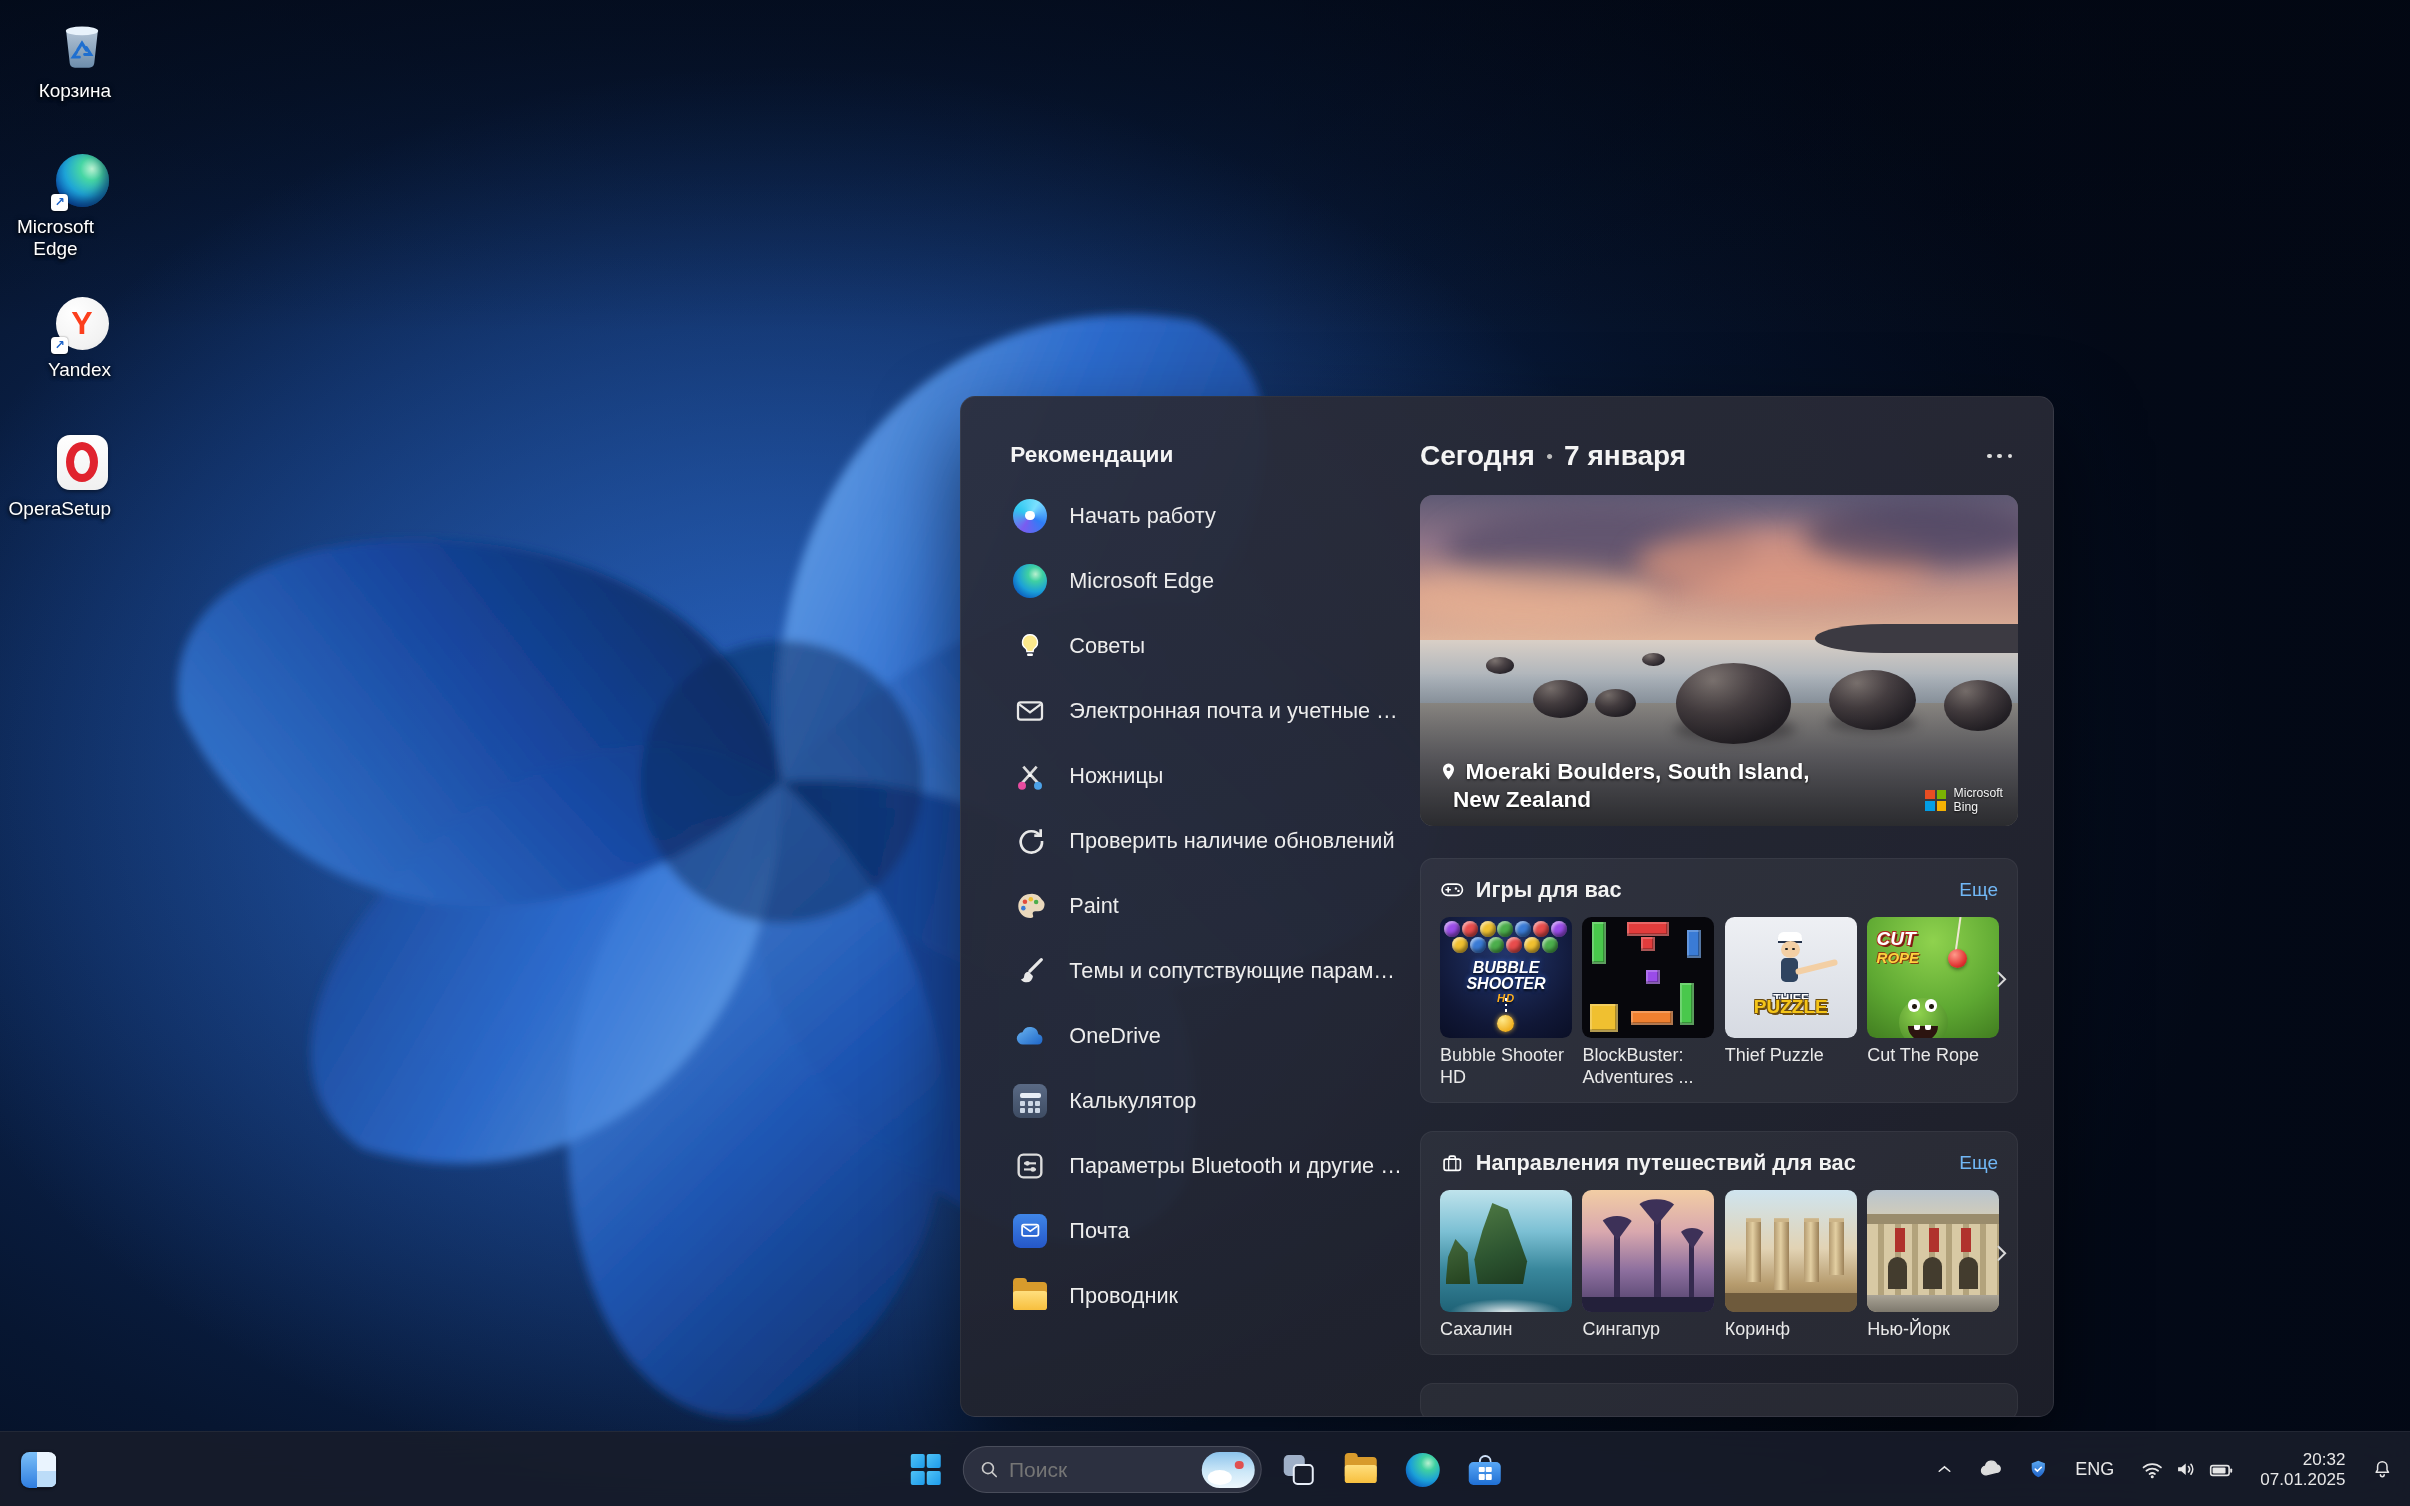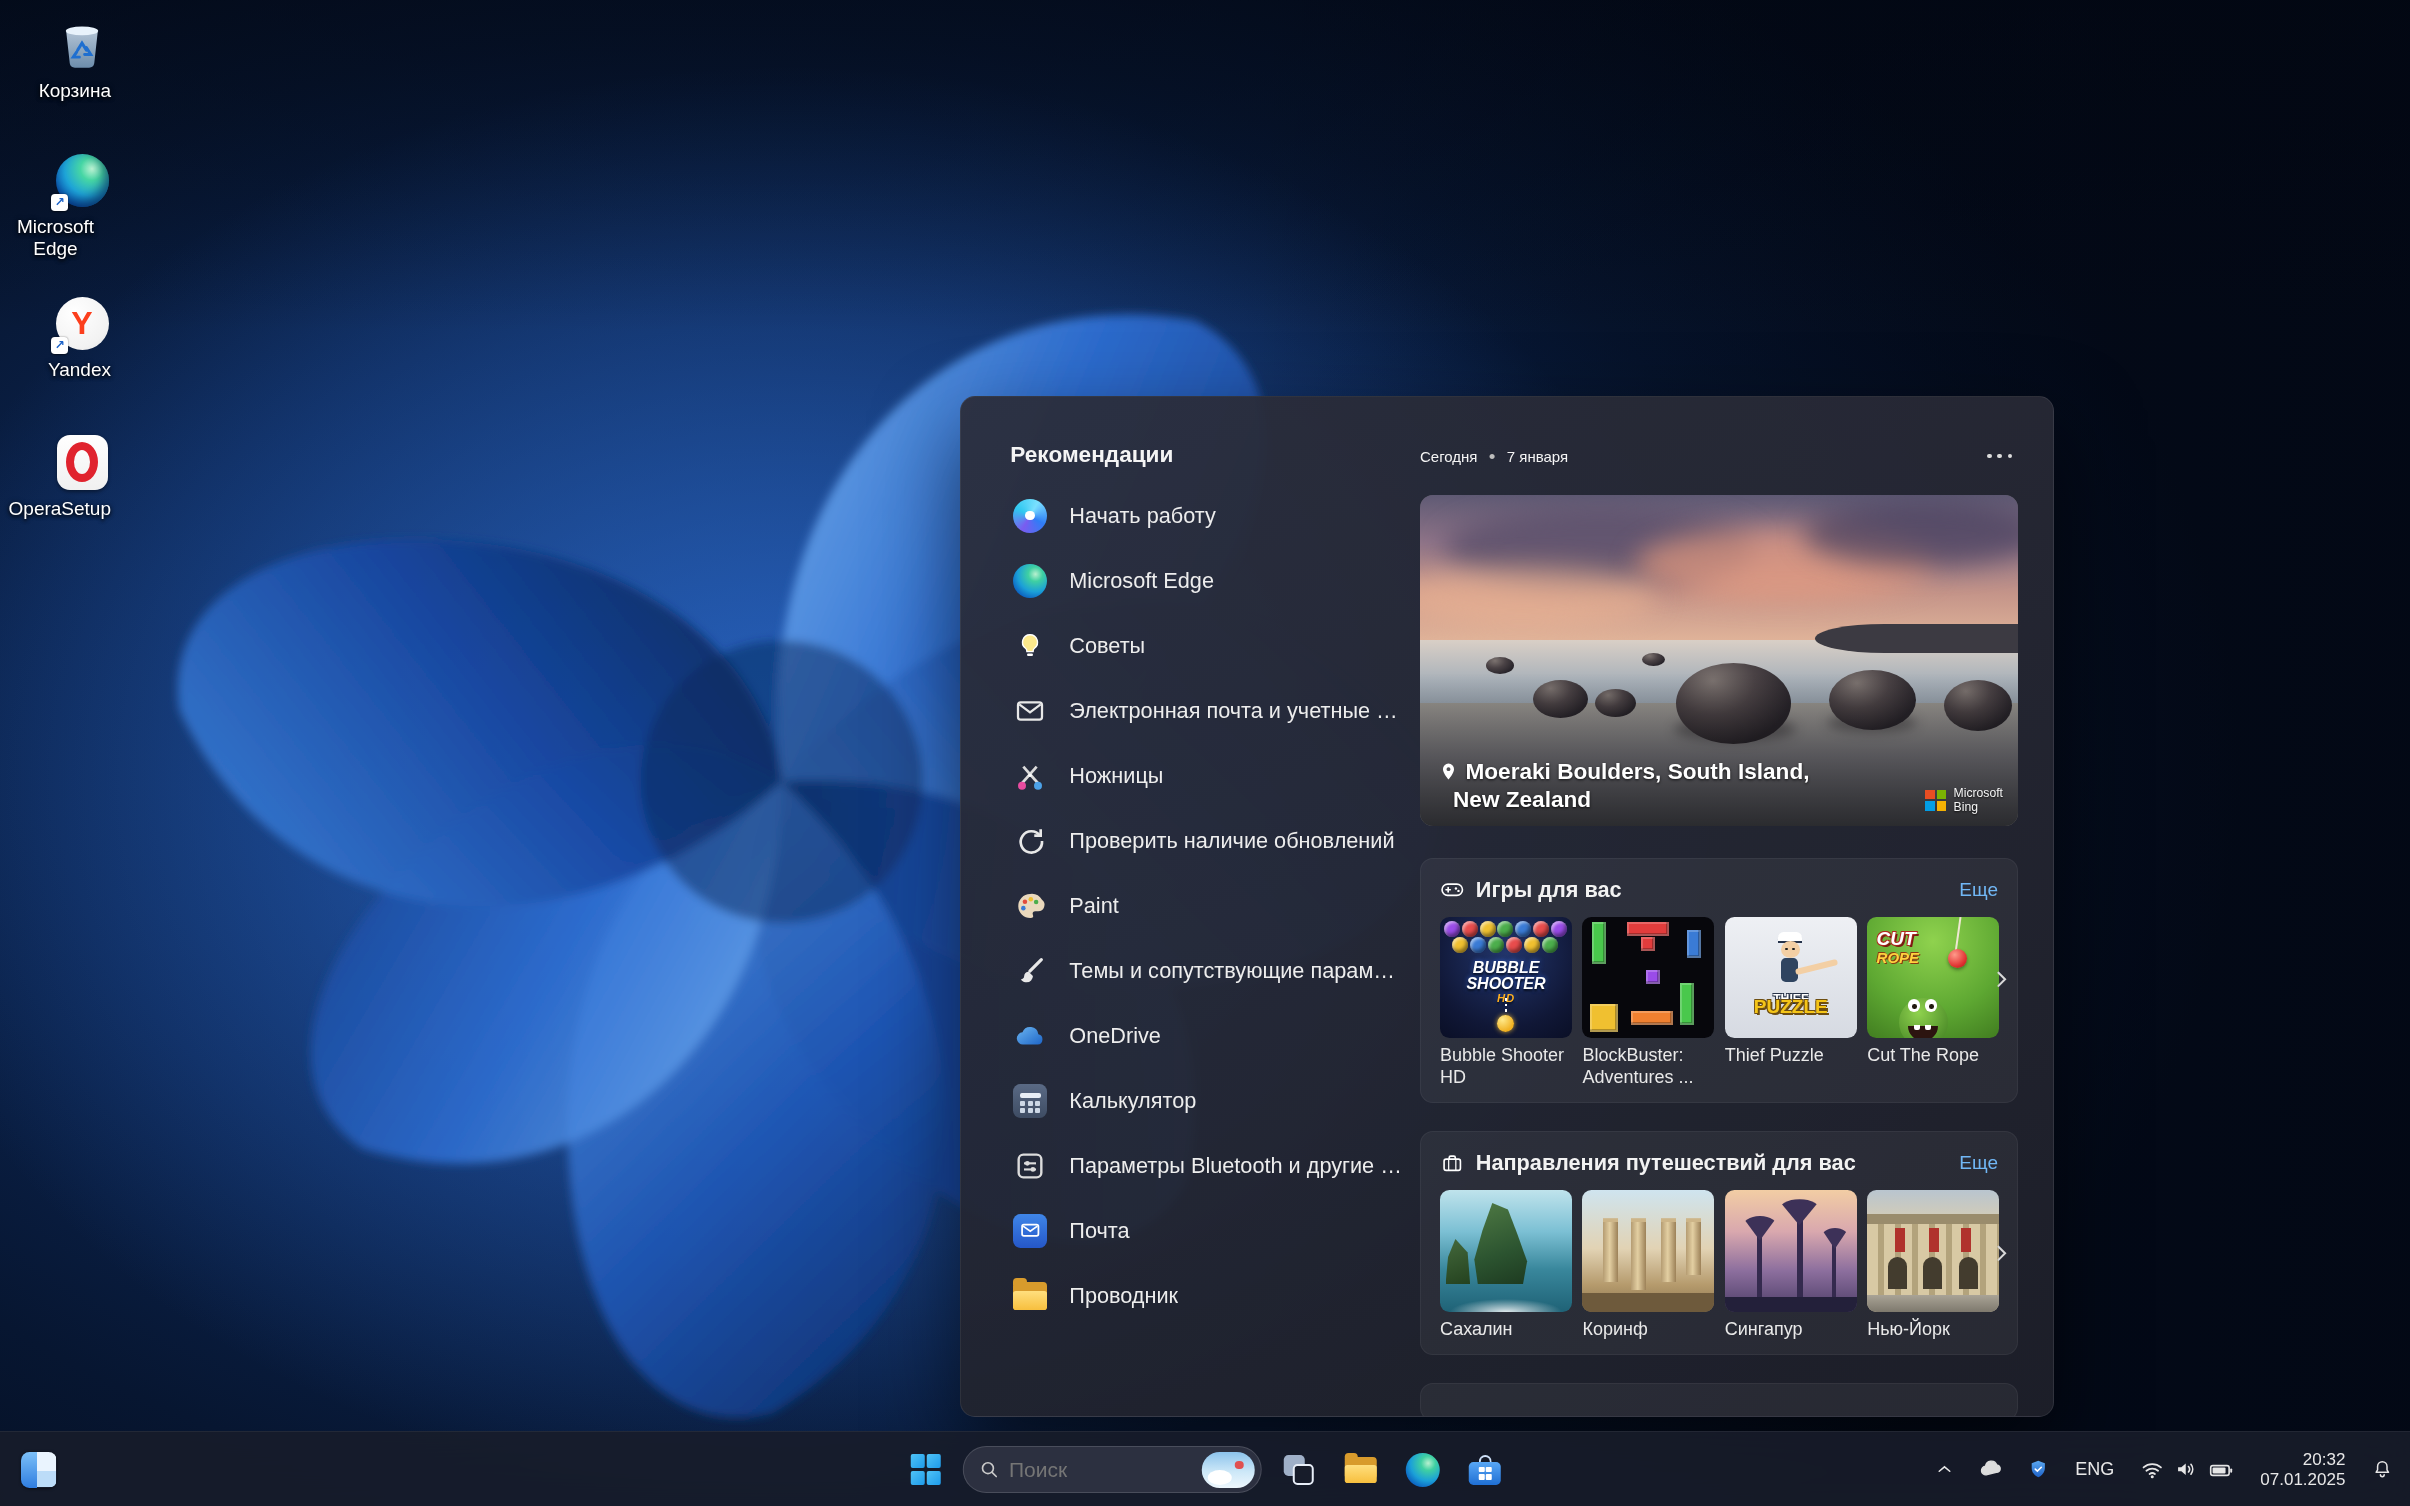--- a/index.html
+++ b/index.html
@@ -34,21 +34,21 @@
     border:0.9px solid rgba(255,255,255,.08);box-shadow:0 38px 85px rgba(0,0,0,.55)}
   .col-left{position:absolute;left:38px;top:45px;width:416px}
   .col-right{position:absolute;left:459px;top:45px;width:598px}
   .sec-title{font-size:22.6px;font-weight:700;color:#f4f4f4;padding-left:11.3px}
   .rec-list{list-style:none;margin-top:15px}
   .rec-item{display:flex;align-items:center;gap:19px;height:65px;padding:0 11.3px;border-radius:7.5px;cursor:default}
   .rec-ico{width:40px;height:40px;flex:0 0 40px;display:flex;align-items:center;justify-content:center}
   .rec-lbl{font-size:21.7px;color:#ededed;white-space:nowrap;overflow:hidden;text-overflow:ellipsis}
 
   .today-head{display:flex;align-items:center;gap:11.3px;height:28px}
-  .today-label,.today-date{font-size:15px;font-weight:400;color:#f4f4f4}
+  .today-label,.today-date{font-size:28px;font-weight:700;color:#f4f4f4}
   .today-sep{font-size:19px;color:#bdbdbd;margin-top:1.9px}
   .more-dots{margin-left:auto;display:flex;gap:5.6px;padding:5.6px;cursor:pointer}
   .more-dots i{width:4.7px;height:4.7px;border-radius:50%;background:#dcdcdc}
 
   
   .hero{position:relative;margin-top:24.5px;height:331px;border-radius:13px;overflow:hidden;background:#555}
   .hero .sky{position:absolute;left:0;right:0;top:0;height:48%;
     background:linear-gradient(180deg,#5f5a74 0%,#8f7488 30%,#c49489 62%,#e7bb9d 100%)}
   .hero .cloud{position:absolute;border-radius:50%;filter:blur(13px)}
   .hero .c1{left:4%;top:4%;width:52%;height:24%;background:rgba(86,76,104,.75)}
@@ -629,41 +629,41 @@
           <div class="card">
             <div class="thumb t-travel t-sakh">
               <span class="sk-rock"></span>
                 <span class="sk-rock2"></span>
                 <span class="sk-foam"></span>
             </div>
             <div class="card-title">Сахалин</div>
           </div>
 
           <div class="card">
-            <div class="thumb t-travel t-cor">
-              <span class="cor-col" style="left:21px"></span>
-              <span class="cor-col" style="left:49px;height:68px"></span>
-              <span class="cor-col" style="left:79px"></span>
-              <span class="cor-col" style="left:104px;height:53px"></span>
-              <span class="cor-base"></span>
-            </div>
-            <div class="card-title">Коринф</div>
-          </div>
-
-          <div class="card">
             <div class="thumb t-travel t-sing">
               <span class="sg-tree" style="left:32px;top:43px;width:5.6px;height:66px"></span>
               <span class="sg-canopy" style="left:17px;top:26px;width:36px;height:24.5px"></span>
               <span class="sg-tree" style="left:72px;top:28px;width:6.6px;height:81px"></span>
               <span class="sg-canopy" style="left:53px;top:9.4px;width:43px;height:26px"></span>
               <span class="sg-tree" style="left:107px;top:53px;width:4.7px;height:56px"></span>
               <span class="sg-canopy" style="left:96px;top:38px;width:28px;height:21px"></span>
               <span class="sg-ground"></span>
             </div>
             <div class="card-title">Сингапур</div>
+          </div>
+
+          <div class="card">
+            <div class="thumb t-travel t-cor">
+              <span class="cor-col" style="left:21px"></span>
+              <span class="cor-col" style="left:49px;height:68px"></span>
+              <span class="cor-col" style="left:79px"></span>
+              <span class="cor-col" style="left:104px;height:53px"></span>
+              <span class="cor-base"></span>
+            </div>
+            <div class="card-title">Коринф</div>
           </div>
 
           <div class="card">
             <div class="thumb t-travel t-ny">
               <span class="ny-roof"></span>
                 <span class="ny-fac"></span>
               <span class="ny-ban" style="left:28px"></span>
                 <span class="ny-ban" style="left:62px"></span>
                 <span class="ny-ban" style="left:94px"></span>
               <span class="ny-arch" style="left:21px"></span>

